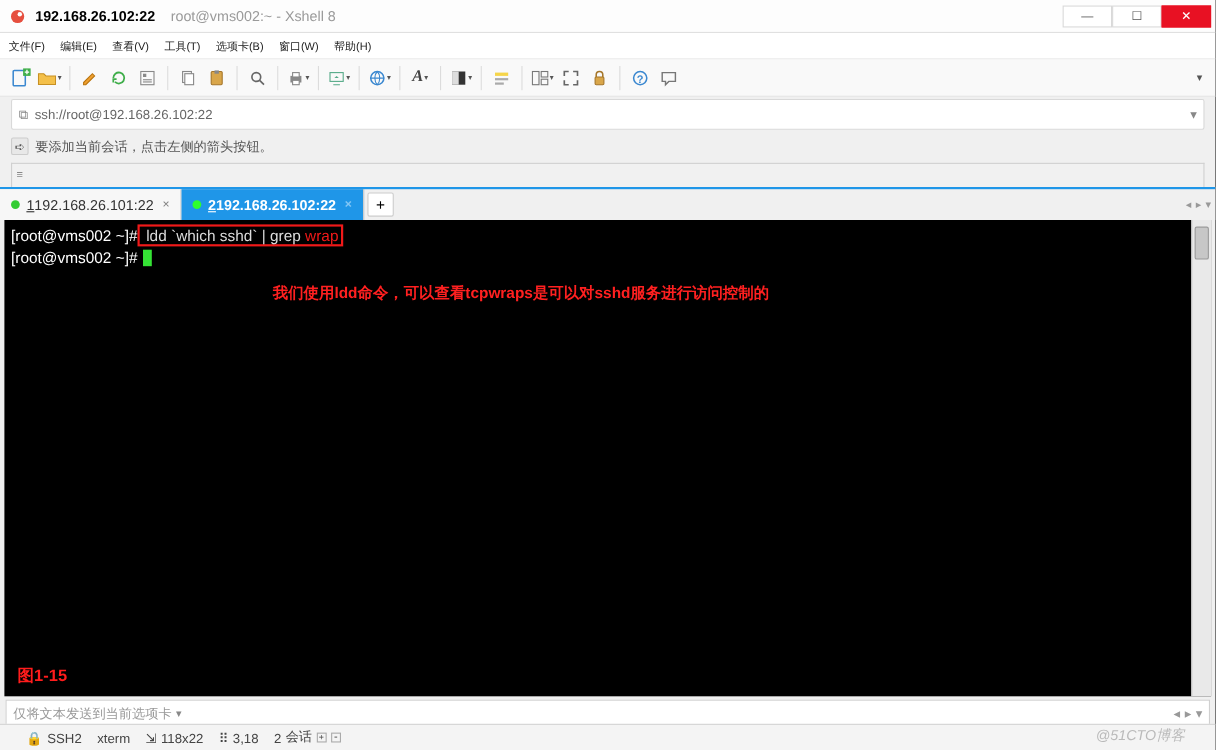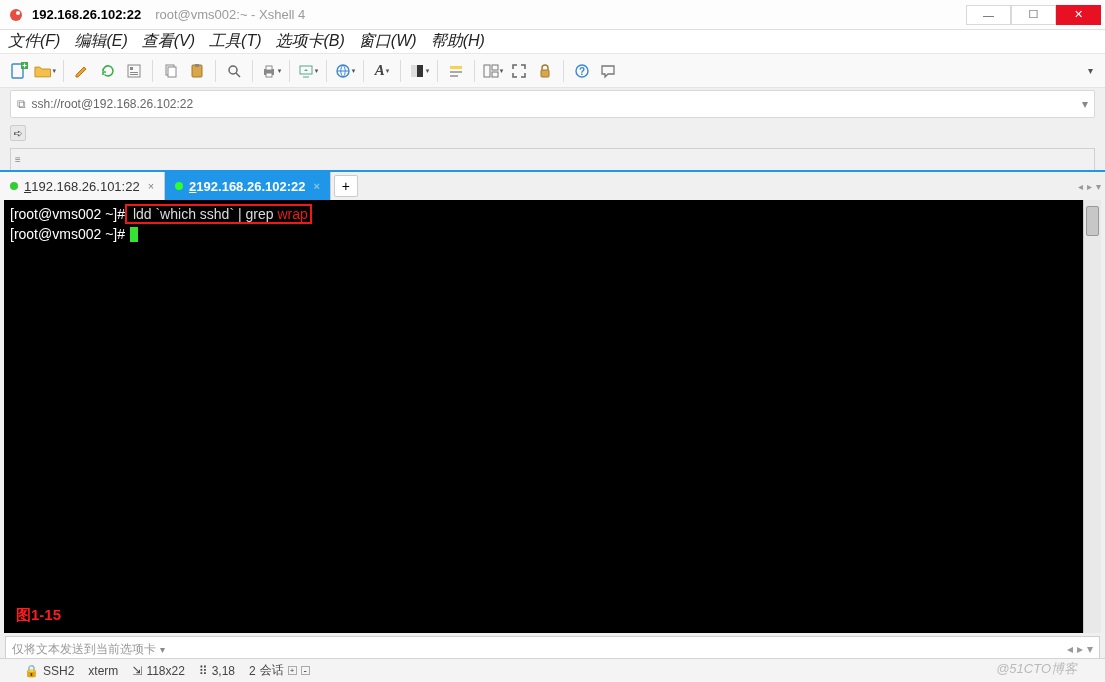--- a/index.html
+++ b/index.html
@@ -9,21 +9,21 @@
 .titlebar { height:30px; background:#fdfdfd; border-bottom:1px solid #e0e0e0; display:flex; align-items:center; padding:0 4px 0 8px; }
 .app-icon { width:16px; height:16px; margin-right:8px; display:flex; align-items:center; justify-content:center; }
 .title-primary { font-weight:bold; color:#000; font-size:13px; }
 .title-secondary { color:#9a9a9a; margin-left:14px; font-size:13px; }
 .winbtns { margin-left:auto; display:flex; }
 .winbtn { width:45px; height:20px; display:flex; align-items:center; justify-content:center; font-size:11px; border:1px solid #d9d9d9; background:#fff; color:#555; }
 .winbtn.close { background:#e81123; color:#fff; border-color:#e81123; }
 
 
 .menubar { height:24px; background:#fff; display:flex; align-items:center; padding:0 8px; gap:14px; border-bottom:1px solid #e8e8e8; }
-.menu-item { color:#222; font-size:16px; cursor:default;font-style:italic; }
+.menu-item { color:#222; font-size:10px; cursor:default; }
 
 
 .toolbar { height:34px; background:#f9f9f9; border-bottom:1px solid #e4e4e4; display:flex; align-items:center; padding:0 8px; gap:4px; }
 .tool-icon { width:22px; height:22px; display:flex; align-items:center; justify-content:center; color:#555; position:relative; }
 .tool-sep { width:1px; height:22px; background:#dcdcdc; margin:0 3px; }
 .drop-arrow { font-size:7px; margin-left:1px; color:#555; }
 .chev-expand { margin-left:auto; color:#555; font-size:10px; padding:0 4px; }
 
 
 .addrbar { height:28px; background:#fff; border:1px solid #d9d9d9; margin:2px 10px; display:flex; align-items:center; padding:0 6px; color:#666; font-size:12px; border-radius:2px; }
@@ -79,21 +79,21 @@
 <body>
 
 <div class="titlebar">
   <span class="app-icon">
     <svg width="16" height="16" viewBox="0 0 16 16">
         <circle cx="8" cy="8" r="6" fill="#e64f3f"></circle>
         <circle cx="10" cy="6" r="2" fill="#fff"></circle>
       </svg>
   </span>
   <span class="title-primary">192.168.26.102:22</span>
-  <span class="title-secondary">root@vms002:~ - Xshell 4</span>
+  <span class="title-secondary">root@vms002:~ - Xshell 8</span>
   <div class="winbtns">
     <div class="winbtn">—</div>
     <div class="winbtn">☐</div>
     <div class="winbtn close">✕</div>
   </div>
 </div>
 
 <div class="menubar">
   <span class="menu-item">文件(F)</span>
   <span class="menu-item">编辑(E)</span>
@@ -241,20 +241,21 @@
 </div>
 
 <div class="addrbar">
   <span class="link-icon">⧉</span>
   <span>ssh://root@192.168.26.102:22</span>
   <span class="addr-drop">▾</span>
 </div>
 
 <div class="hintbar">
   <span class="hint-icon">➪</span>
+  <span>要添加当前会话，点击左侧的箭头按钮。</span>
 </div>
 
 <div class="sessrow">
   <span class="sess-dash">≡</span>
 </div>
 
 <div class="tabstrip">
   <div class="tab">
     <span class="dot"></span>
     <span class="underline">1</span>
@@ -272,20 +273,21 @@
     <span>◂</span>
     <span>▸</span>
     <span>▾</span>
   </div>
 </div>
 
 <div class="term-wrap">
   <div class="terminal">
     <div><span class="prompt">[root@vms002 ~]#</span><span class="red-box"><span> ldd `which sshd` | grep </span><span class="hl-red">wrap</span> </span></div>
     <div><span class="prompt">[root@vms002 ~]#</span> <span class="cursor-block"></span></div>
+    <div class="annotation" style="top:56px; left:244px;">我们使用ldd命令，可以查看tcpwraps是可以对sshd服务进行访问控制的</div>
     <div class="figlabel">图1-15</div>
   </div>
   <div class="term-scroll">
     <div class="thumb"></div>
   </div>
 </div>
 
 <div class="sendbar">
   <span>仅将文本发送到当前选项卡</span>
     <span class="chev">▾</span>

